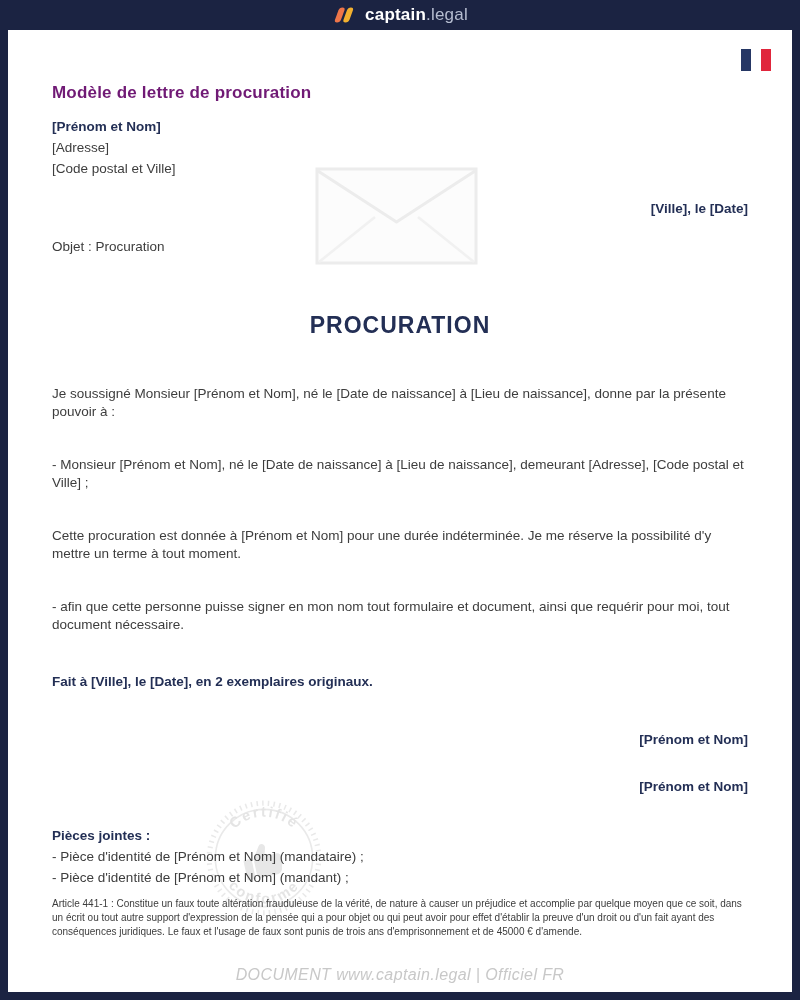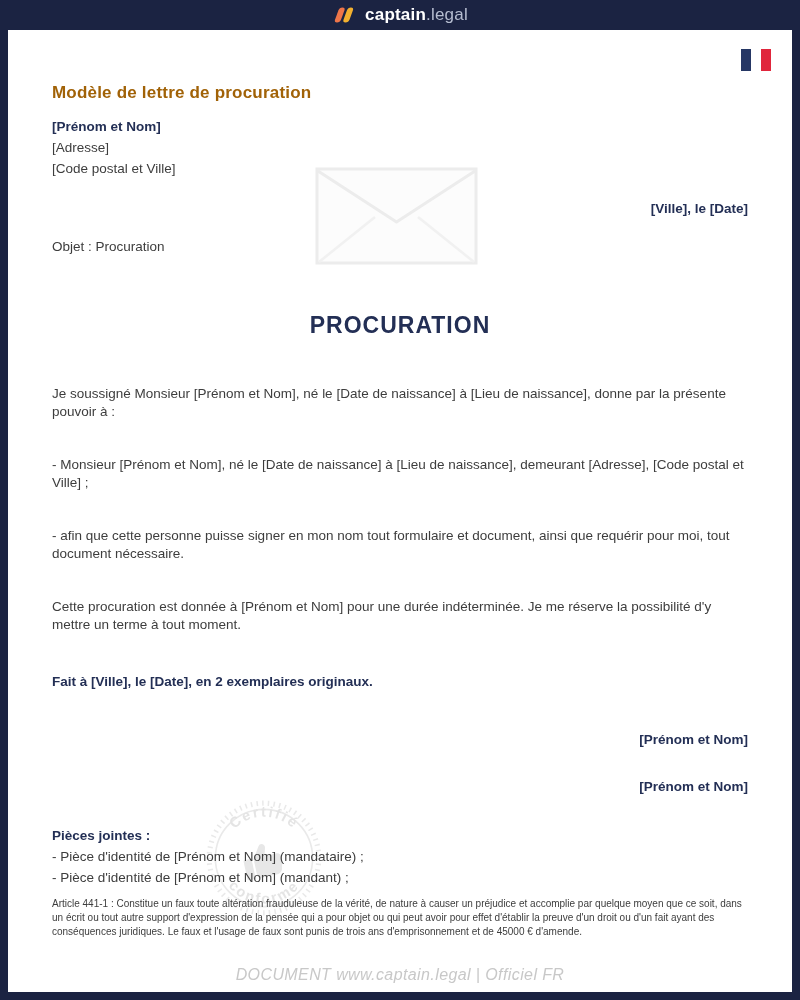--- a/index.html
+++ b/index.html
@@ -52,21 +52,21 @@
     width: 163px; height: 98px; z-index: 1;
   }
   .stamp-wm {
     position: absolute; left: 196px; top: 768px;
     width: 120px; height: 120px; z-index: 1;
     opacity: .85;
   }
 
   
   .doc-title {
-    font-size: 17px; font-weight: bold; color: #a16207;
+    font-size: 17px; font-weight: bold; color: #701a75;
     letter-spacing: .2px;
   }
   .sender { margin-top: 14px; line-height: 21px; }
   .navy-bold { color: #232f55; font-weight: bold; }
   .date-line { text-align: right; margin-top: 21px; }
   .subject { margin-top: 21px; }
   .proc-title-wrap { text-align: center; margin-top: 21px; }
   .proc-title {
     display: inline-block;
     font-size: 23px; font-weight: bold; color: #232f55;
@@ -156,22 +156,22 @@
     <div class="date-line navy-bold">[Ville], le [Date]</div>
 
     <div class="subject">Objet : Procuration</div>
 
     <div class="proc-title-wrap">
       <span class="proc-title">PROCURATION</span>
     </div>
 
     <div class="para para-first">Je soussigné Monsieur [Prénom et Nom], né le [Date de naissance] à [Lieu de naissance], donne par la présente pouvoir à :</div>
     <div class="para">- Monsieur [Prénom et Nom], né le [Date de naissance] à [Lieu de naissance], demeurant [Adresse], [Code postal et Ville] ;</div>
+    <div class="para">Cette procuration est donnée à [Prénom et Nom] pour une durée indéterminée. Je me réserve la possibilité d'y mettre un terme à tout moment.</div>
     <div class="para">- afin que cette personne puisse signer en mon nom tout formulaire et document, ainsi que requérir pour moi, tout document nécessaire.</div>
-    <div class="para">Cette procuration est donnée à [Prénom et Nom] pour une durée indéterminée. Je me réserve la possibilité d'y mettre un terme à tout moment.</div>
 
     <div class="closing navy-bold">Fait à [Ville], le [Date], en 2 exemplaires originaux.</div>
 
     <div class="sig-block sig-block-1">
       <div class="navy-bold">[Prénom et Nom]</div>
     </div>
 
     <div class="sig-block sig-block-2">
       <div class="navy-bold">[Prénom et Nom]</div>
     </div>

